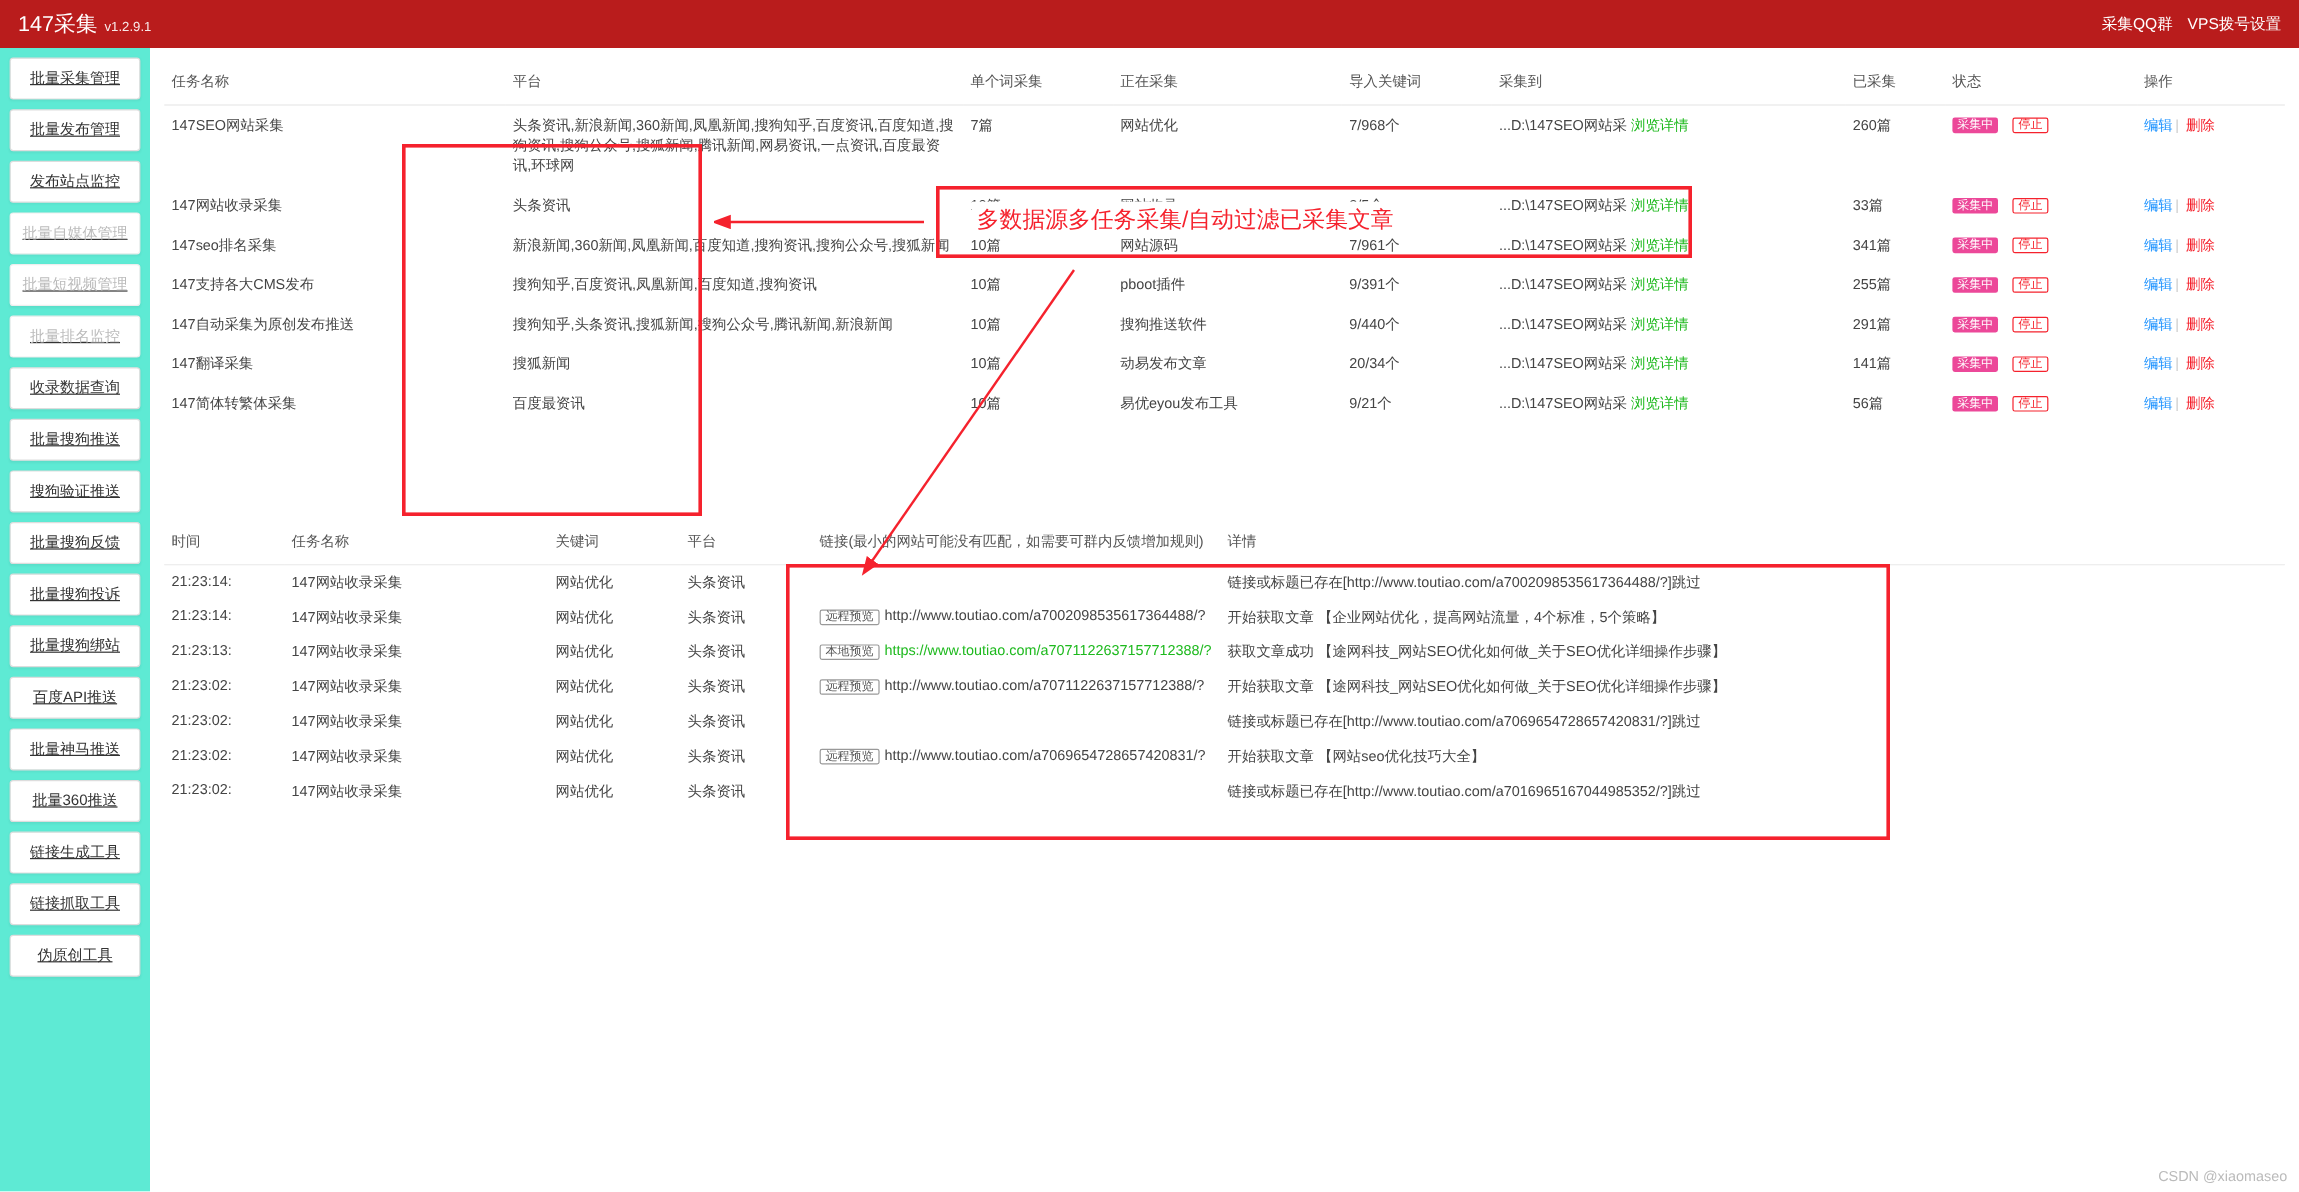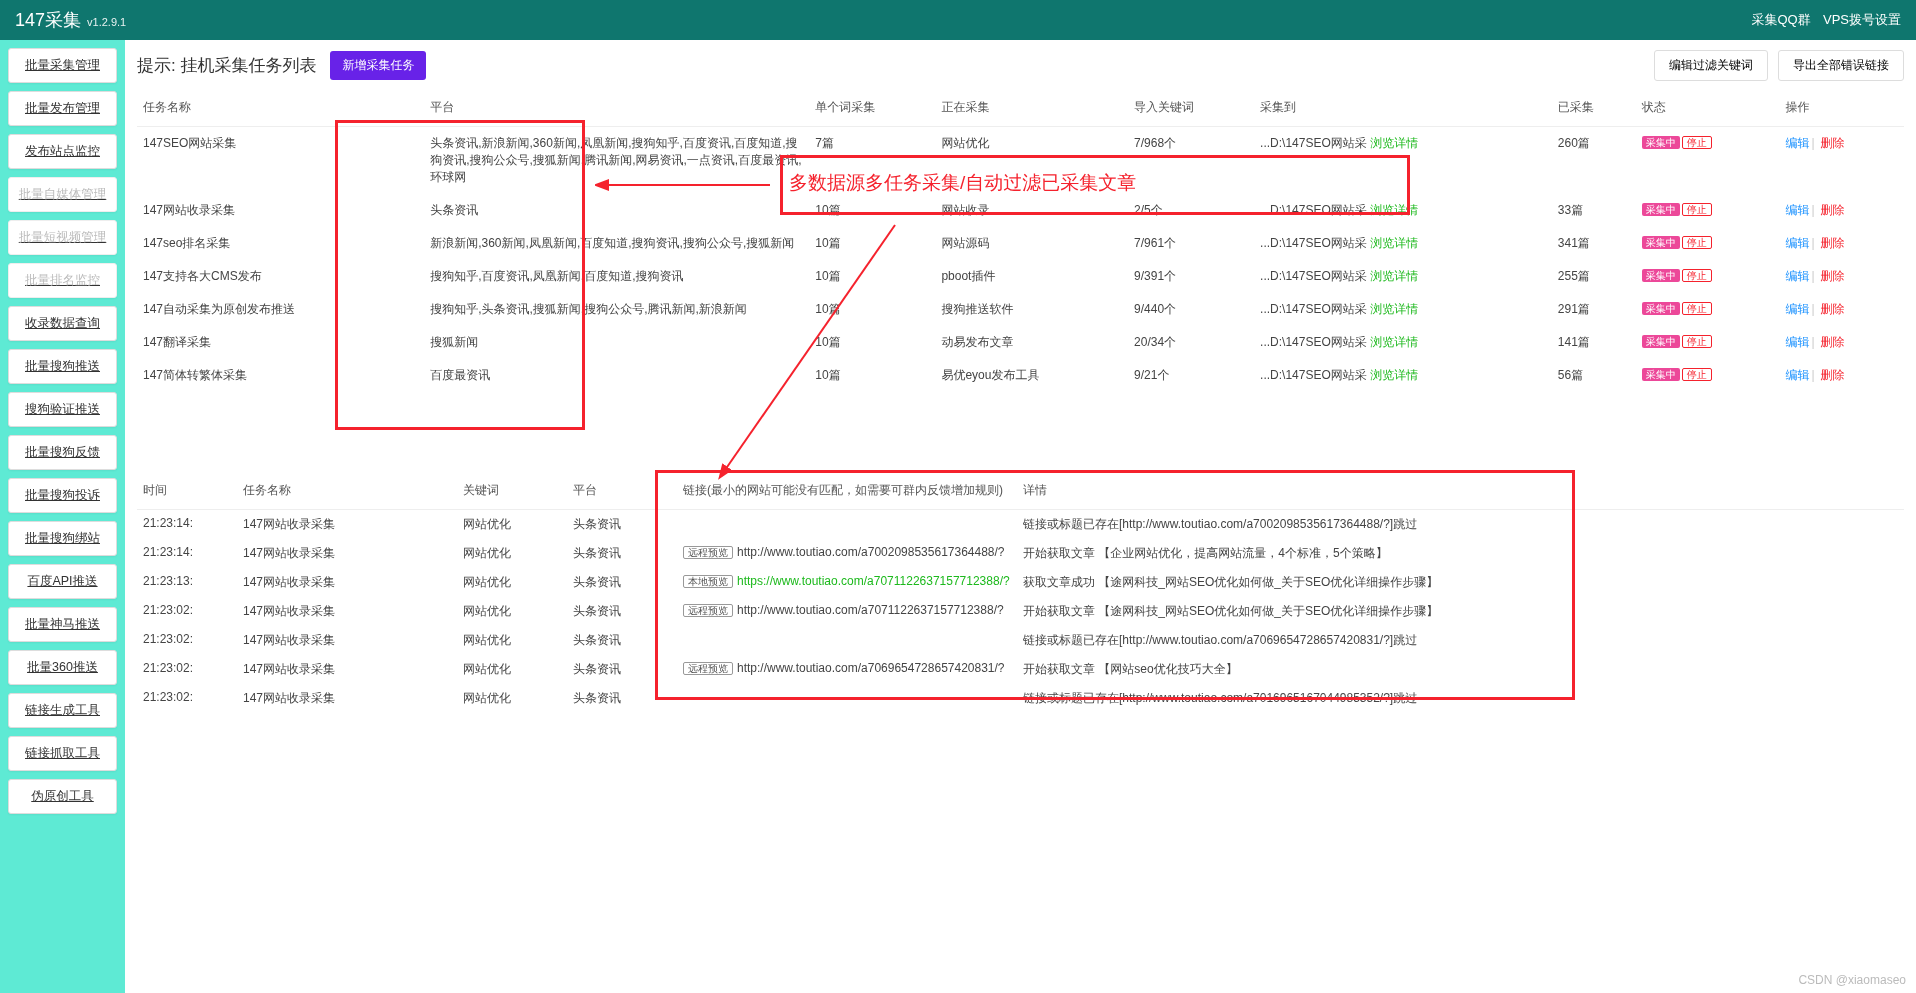--- a/index.html
+++ b/index.html
@@ -1,38 +1,38 @@
 <!DOCTYPE html>
 <html><head>
 <meta charset="utf-8">
 <style>
 *{margin:0;padding:0;box-sizing:border-box;}
 body{font-family:"Microsoft YaHei",Arial,sans-serif;font-size:12px;color:#333;background:#fff;}
-.header{background:#0f766e;color:#fff;height:40px;display:flex;align-items:center;padding:0 15px;justify-content:space-between;}
+.header{background:#b91c1c;color:#fff;height:40px;display:flex;align-items:center;padding:0 15px;justify-content:space-between;}
 .header-left{display:flex;align-items:baseline;}
 .brand{font-size:18px;font-weight:400;}
 .version{font-size:11px;margin-left:6px;opacity:0.9;}
 .header-right a{color:#fff;text-decoration:none;margin-left:9px;font-size:13px;}
 .layout{display:flex;min-height:calc(100vh - 40px);}
 .sidebar{width:125px;padding:8px;background:#5eead4;text-decoration:underline;}
 .side-btn{display:block;width:100%;background:#fff;border:1px solid #ddd;border-radius:3px;padding:8px 4px;margin-bottom:8px;font-size:12.5px;color:#333;cursor:pointer;text-align:center;box-shadow:0 1px 2px rgba(0,0,0,0.05);}
 .side-btn.disabled{color:#bbb;border-color:#eee;}
 .main{flex:1;padding:10px 12px;position:relative;}
 .title-row{display:flex;align-items:center;margin-bottom:8px;}
 .title{font-size:17px;color:#333;}
 .new-btn{background:#6822e8;color:#fff;border:none;padding:6px 12px;border-radius:3px;margin-left:14px;font-size:12px;cursor:pointer;}
 .right-btns{margin-left:auto;display:flex;gap:10px;}
 .ghost-btn{background:#fff;border:1px solid #ddd;padding:6px 14px;border-radius:3px;font-size:12px;cursor:pointer;}
 table{width:100%;border-collapse:collapse;}
 th{text-align:left;font-weight:400;color:#555;padding:10px 6px;border-bottom:1px solid #eee;font-size:12px;}
 td{padding:8px 6px;vertical-align:top;color:#444;font-size:12px;}
 .col-platform{max-width:220px;}
 .link-green{color:#1db91d;cursor:pointer;}
 .badge-green{background:#ec4899;color:#fff;padding:1px 4px;font-size:10px;border-radius:2px;}
-.badge-red-outline{border:1px solid #f5222d;color:#f5222d;padding:0 4px;font-size:10px;border-radius:2px;margin-left:2px;}
+.badge-red-outline{border:1px solid #f5222d;color:#f5222d;padding:0 4px;font-size:10px;border-radius:2px;margin-left:12px;}
 .op-edit{color:#1890ff;cursor:pointer;}
 .op-del{color:#f5222d;cursor:pointer;margin-left:4px;}
 .sep{color:#ccc;margin:0 2px;}
 .annot-box{position:absolute;border:3px solid #f5222d;pointer-events:none;}
 .annot-text{position:absolute;color:#f5222d;font-size:19px;font-weight:400;pointer-events:none;background:#fff;padding:2px 4px;}
 .log-table{margin-top:80px;}
 .log-table td{padding:6px 6px;}
 .tag-btn{border:1px solid #999;padding:0 4px;font-size:10px;color:#555;margin-right:4px;border-radius:2px;}
 .url-green{color:#1db91d;}
 .watermark{position:fixed;bottom:6px;right:10px;color:#bbb;font-size:12px;}
@@ -68,31 +68,20 @@
       <button class="side-btn">批量搜狗绑站</button>
       <button class="side-btn">百度API推送</button>
       <button class="side-btn">批量神马推送</button>
       <button class="side-btn">批量360推送</button>
       <button class="side-btn">链接生成工具</button>
       <button class="side-btn">链接抓取工具</button>
       <button class="side-btn">伪原创工具</button>
     </div>
 
   <div class="main">
-    <div class="title-row">
-      <span class="title">
-        <span>提示:</span>
-        <span>挂机采集任务列表</span>
-      </span>
-      <button class="new-btn">新增采集任务</button>
-      <div class="right-btns">
-        <button class="ghost-btn">编辑过滤关键词</button>
-        <button class="ghost-btn">导出全部错误链接</button>
-      </div>
-    </div>
 
     <table>
       <thead>
           <tr>
         <th>任务名称</th>
         <th>平台</th>
         <th>单个词采集</th>
         <th>正在采集</th>
         <th>导入关键词</th>
         <th>采集到</th>
@@ -177,21 +166,21 @@
             <td>...D:\147SEO网站采 <span class="link-green">浏览详情</span></td>
             <td>56篇</td>
             <td><span class="badge-green">采集中</span><span class="badge-red-outline">停止</span></td>
             <td><span class="op-edit">编辑</span><span class="sep">|</span><span class="op-del">删除</span></td>
           </tr>
         </tbody>
     </table>
 
     <div class="annot-box" style="top:80px;left:210px;width:250px;height:310px;"></div>
     <div class="annot-box" style="top:115px;left:655px;width:630px;height:60px;"></div>
-    <div class="annot-text" style="top:128px;left:660px;">多数据源多任务采集/自动过滤已采集文章</div>
+    <div class="annot-text" style="top:128px;left:685px;">多数据源多任务采集/自动过滤已采集文章</div>
     <div class="annot-box" style="top:430px;left:530px;width:920px;height:230px;"></div>
 
     <svg class="arrow" style="top:130px;left:470px;" width="180" height="30">
       <defs>
           <marker id="ah1" markerWidth="10" markerHeight="10" refX="2" refY="3" orient="auto">
             <path d="M0,0 L0,6 L8,3 z" fill="#f5222d"></path>
           </marker>
         </defs>
       <line x1="175" y1="15" x2="10" y2="15" stroke="#f5222d" stroke-width="2" marker-end="url(#ah1)"></line>
     </svg>

